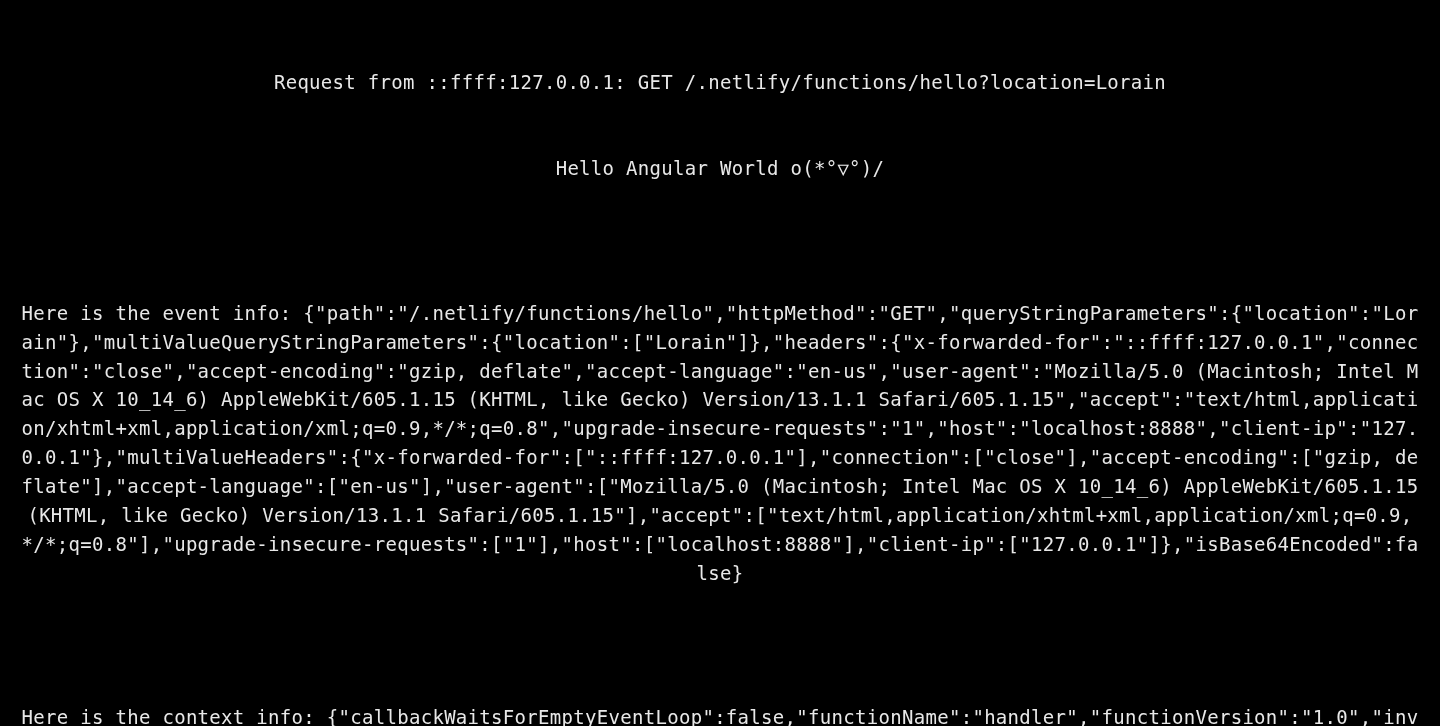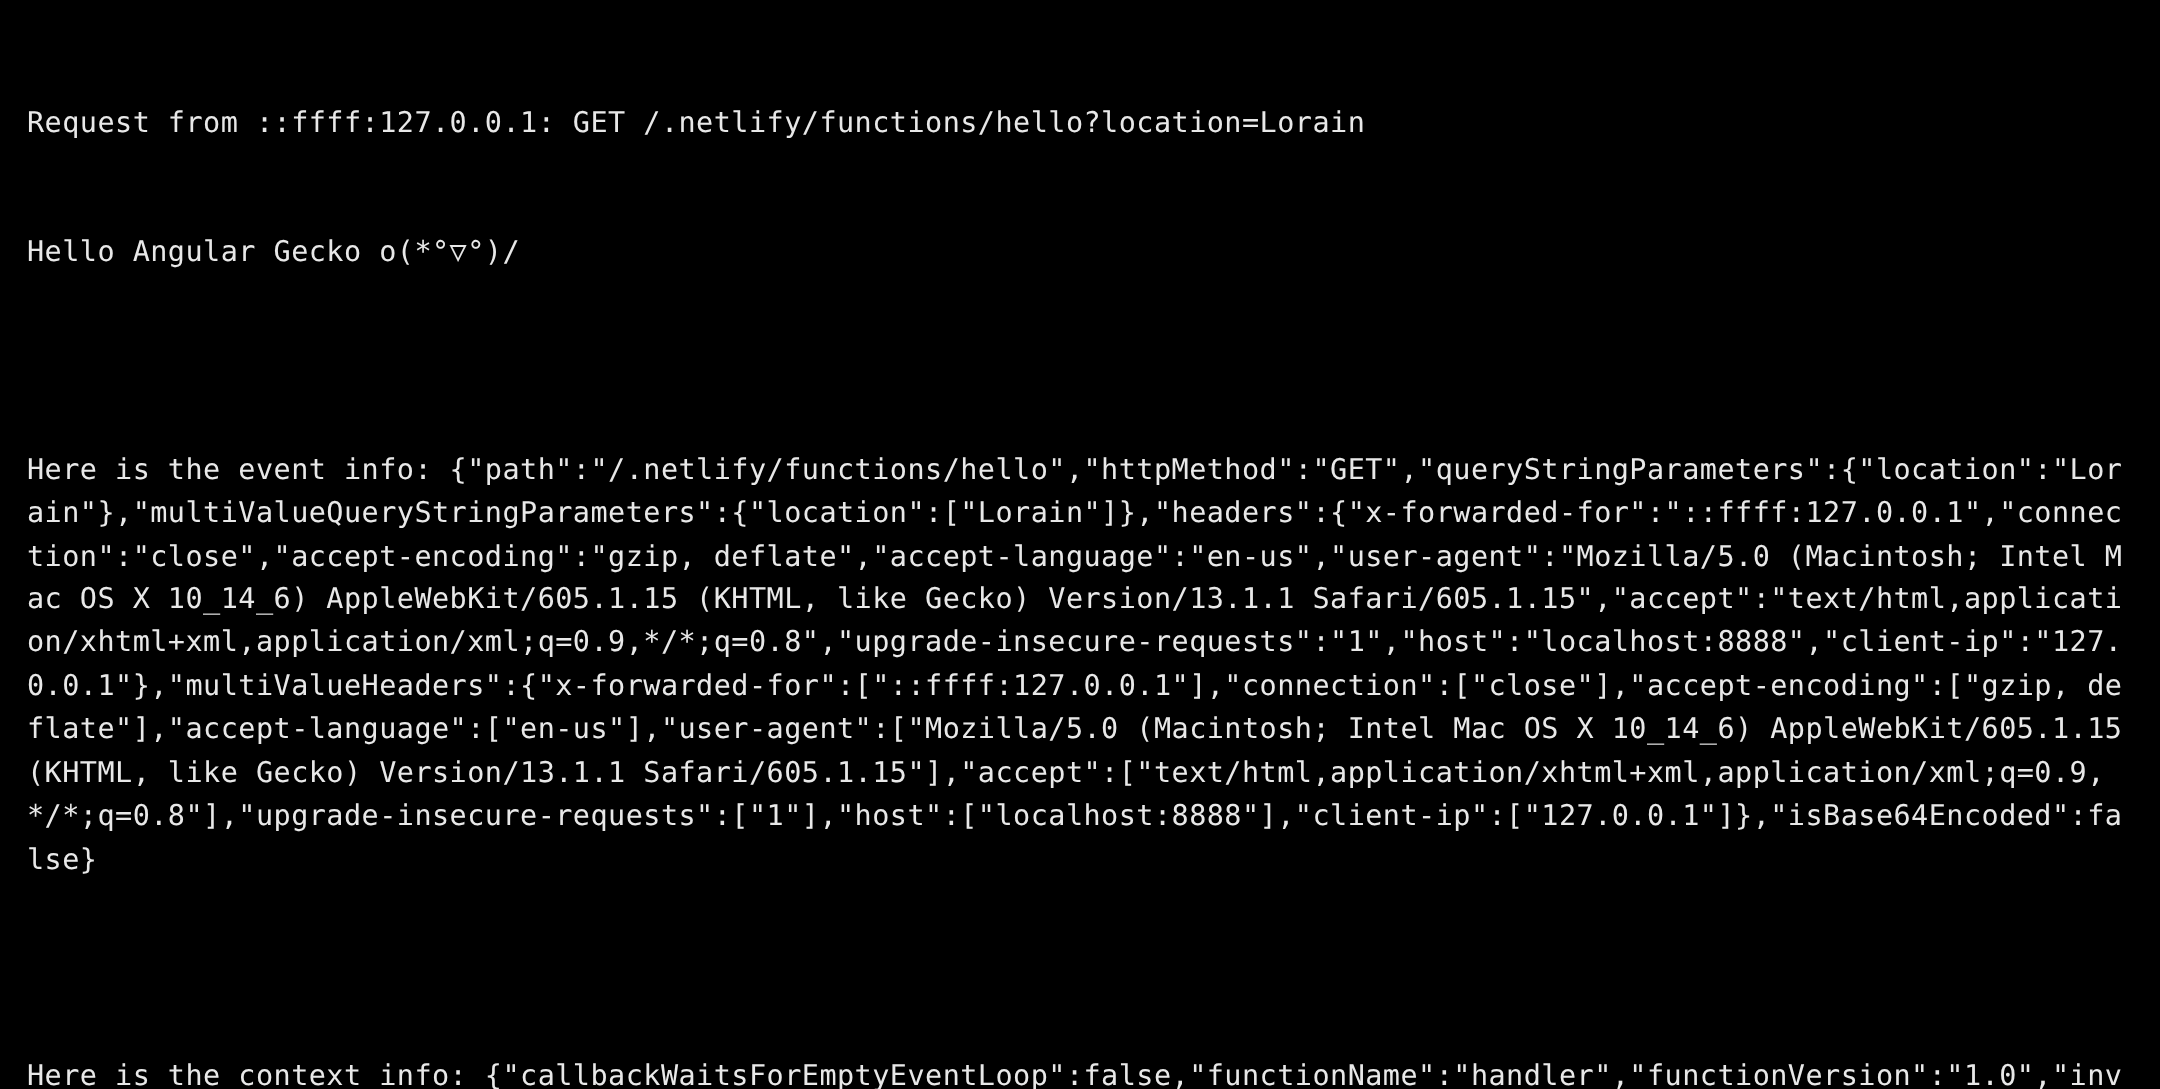--- a/index.html
+++ b/index.html
@@ -18,27 +18,28 @@
       height: 726px;
       overflow: hidden;
       letter-spacing: 0.3px;
     }
     .terminal-output {
       white-space: pre-wrap;
       word-break: break-all;
     }
     .line {
       display: block;
+      text-align: center;
     }
   </style>
 </head>
 <body>
 
 <div class="terminal-output">
   <span class="line">Request from ::ffff:127.0.0.1: GET /.netlify/functions/hello?location=Lorain</span>
-  <span class="line">Hello Angular Gecko o(*°▽°)/</span>
+  <span class="line">Hello Angular World o(*°▽°)/</span>
   <span class="line"></span>
   <span class="line">Here is the event info: {"path":"/.netlify/functions/hello","httpMethod":"GET","queryStringParameters":{"location":"Lorain"},"multiValueQueryStringParameters":{"location":["Lorain"]},"headers":{"x-forwarded-for":"::ffff:127.0.0.1","connection":"close","accept-encoding":"gzip, deflate","accept-language":"en-us","user-agent":"Mozilla/5.0 (Macintosh; Intel Mac OS X 10_14_6) AppleWebKit/605.1.15 (KHTML, like Gecko) Version/13.1.1 Safari/605.1.15","accept":"text/html,application/xhtml+xml,application/xml;q=0.9,*/*;q=0.8","upgrade-insecure-requests":"1","host":"localhost:8888","client-ip":"127.0.0.1"},"multiValueHeaders":{"x-forwarded-for":["::ffff:127.0.0.1"],"connection":["close"],"accept-encoding":["gzip, deflate"],"accept-language":["en-us"],"user-agent":["Mozilla/5.0 (Macintosh; Intel Mac OS X 10_14_6) AppleWebKit/605.1.15 (KHTML, like Gecko) Version/13.1.1 Safari/605.1.15"],"accept":["text/html,application/xhtml+xml,application/xml;q=0.9,*/*;q=0.8"],"upgrade-insecure-requests":["1"],"host":["localhost:8888"],"client-ip":["127.0.0.1"]},"isBase64Encoded":false}</span>
   <span class="line"></span>
   <span class="line">Here is the context info: {"callbackWaitsForEmptyEventLoop":false,"functionName":"handler","functionVersion":"1.0","invokedFunctionArn":"arn:aws:lambda:us-east-1:607709512178:function:handler:1.0","memoryLimitInMB":596,"awsRequestId":"3a1a1046-4b28-7cbe-8637-90daeccf53bc","logGroupName":"Group name","logStreamName":"Stream name","identity":null,"clientContext":{},"_stopped":false}</span>
   
   
 </div>
 
 </body></html>

